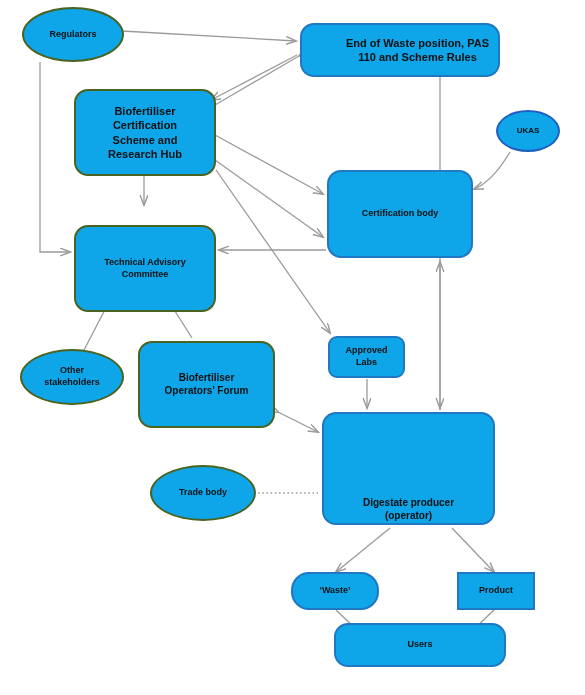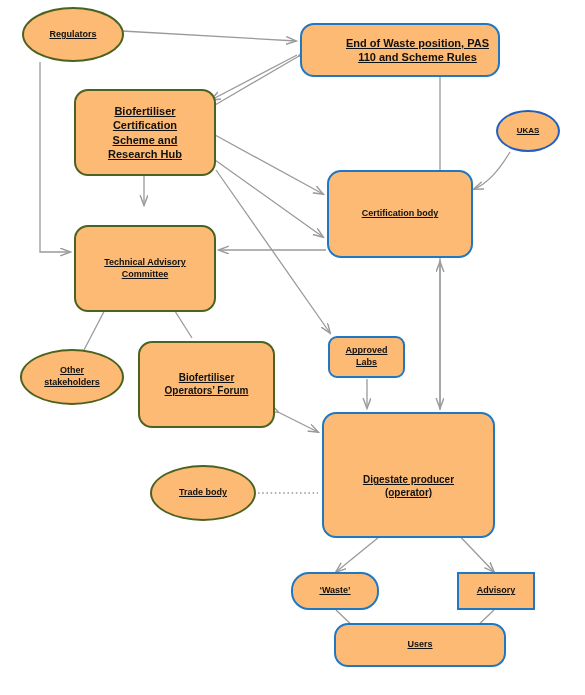--- a/index.html
+++ b/index.html
@@ -26,25 +26,24 @@
     height: 695px;
     pointer-events: none;
   }
   .node {
     position: absolute;
     box-sizing: border-box;
     display: flex;
     align-items: center;
     justify-content: center;
     text-align: center;
-    background: #fdba74;
+    background: #0ea5e9;
     color: #111111;
     line-height: 1.28;
     z-index: 2;
-    text-decoration: underline;
   }
   .node .label {
     display: block;
     padding: 0 4px;
     white-space: pre-line;
   }
   
   .node.proc-green {
     border: 2.5px solid #4a6320;
     border-radius: 14px;
@@ -175,34 +174,34 @@
   <div class="node ellipse-green fs-9" style="left:20px; top:349px; width:104px; height:56px;">
     <span class="label">Other
 stakeholders</span>
   </div>
 
   <div class="node proc-green fs-10" style="left:138px; top:341px; width:137px; height:87px;">
     <span class="label">Biofertiliser
 Operators’ Forum</span>
   </div>
 
-  <div class="node proc-blue fs-10" style="left:322px; top:412px; width:173px; height:126px; align-items:center; padding-top:24px;">
+  <div class="node proc-blue fs-10" style="left:322px; top:412px; width:173px; height:113px; align-items:flex-end; padding-top:24px;">
     <span class="label">Digestate producer
 (operator)</span>
   </div>
 
   <div class="node ellipse-green fs-9" style="left:150px; top:465px; width:106px; height:56px;">
     <span class="label">Trade body</span>
   </div>
 
   <div class="node rect-blue fs-9" style="left:291px; top:572px; width:88px; height:38px;border-radius:18px;">
     <span class="label">‘Waste’</span>
   </div>
 
   <div class="node rect-blue fs-9" style="left:457px; top:572px; width:78px; height:38px;">
-    <span class="label">Advisory</span>
+    <span class="label">Product</span>
   </div>
 
   <div class="node proc-blue fs-9" style="left:334px; top:623px; width:172px; height:44px;">
     <span class="label">Users</span>
   </div>
 
 </div>
 
 </body></html>

